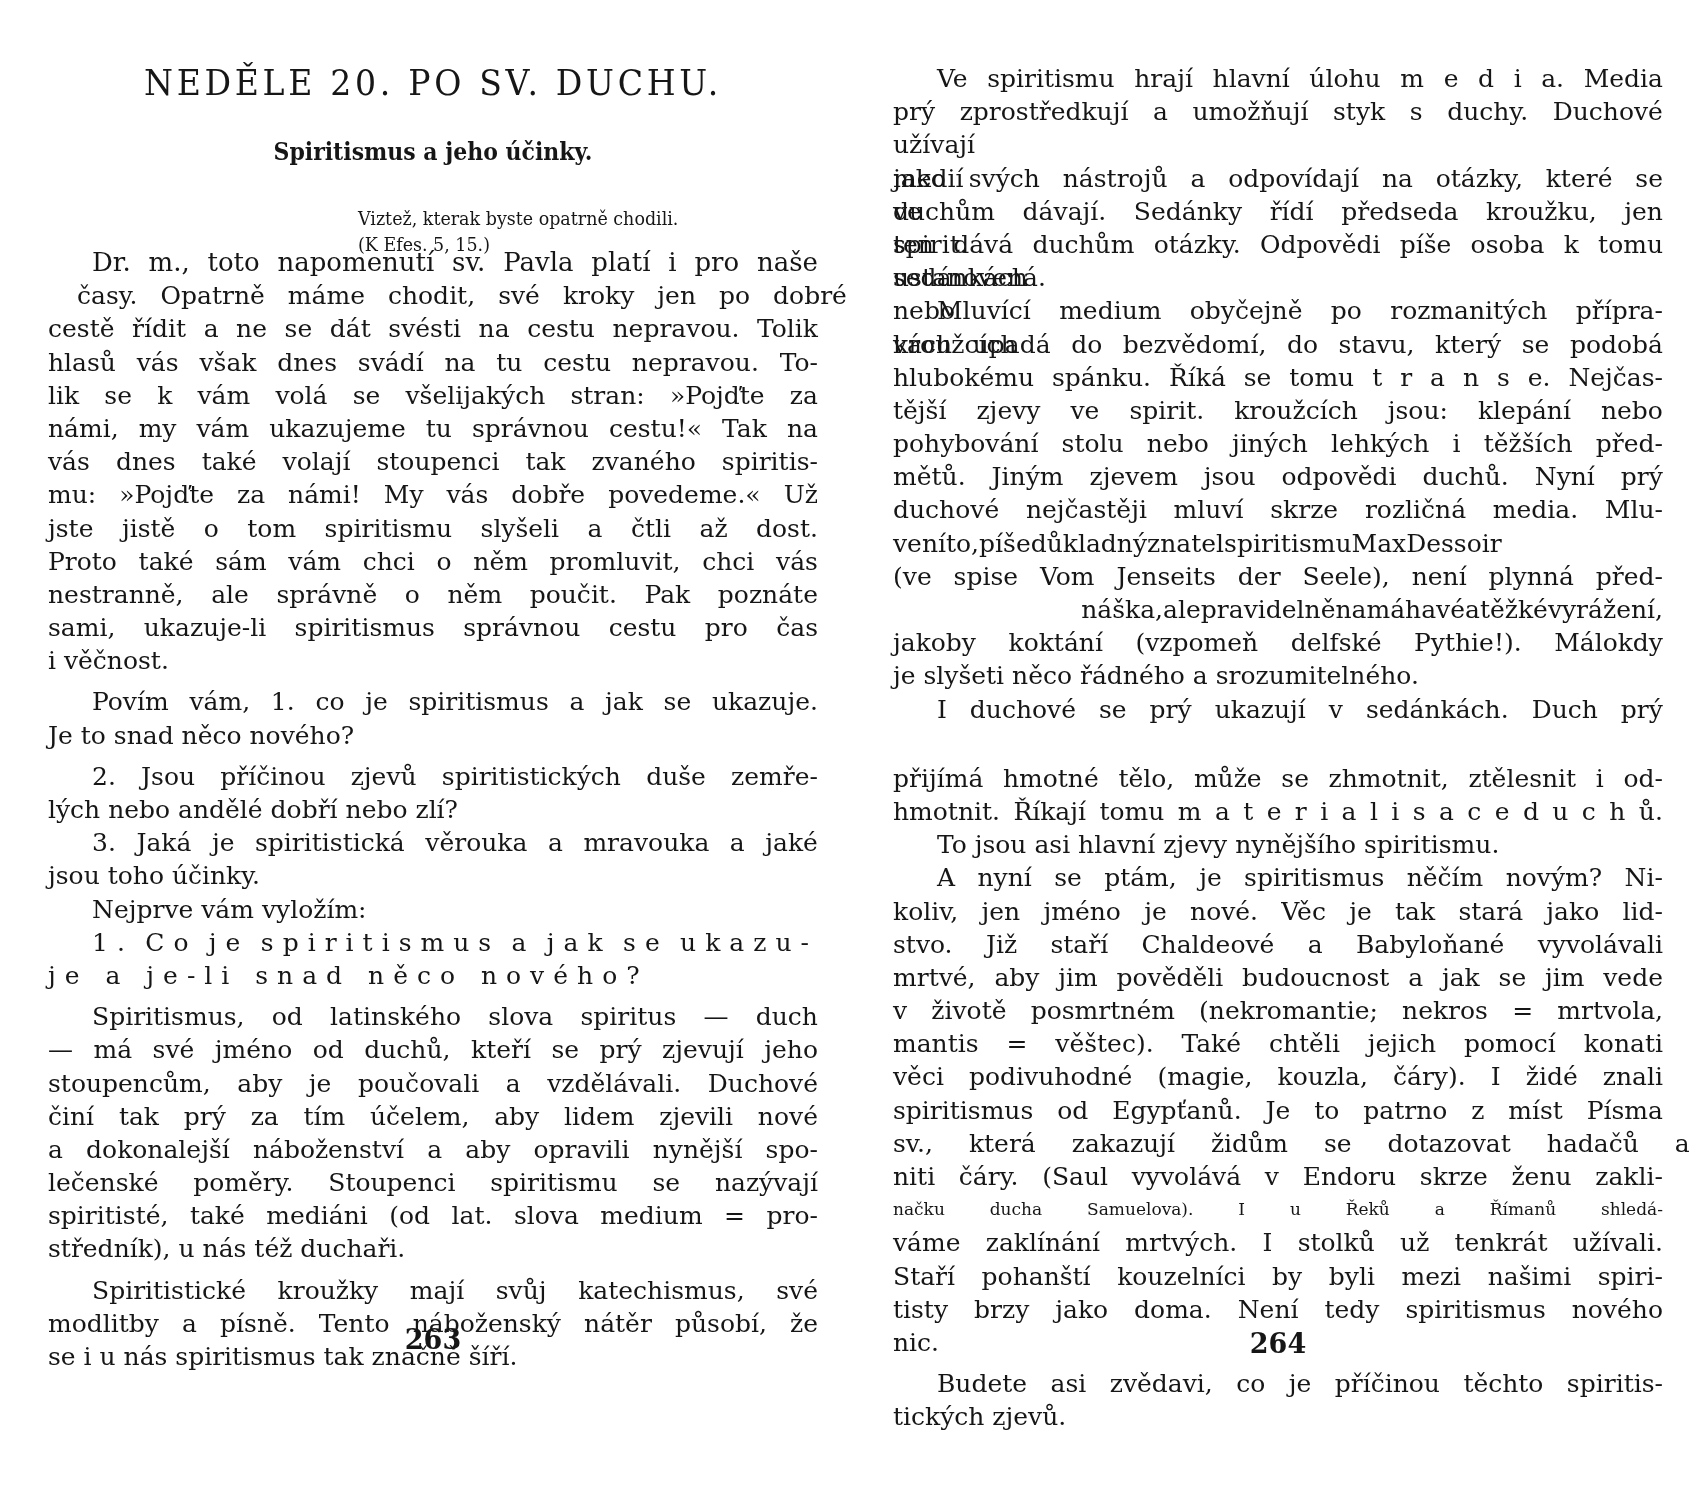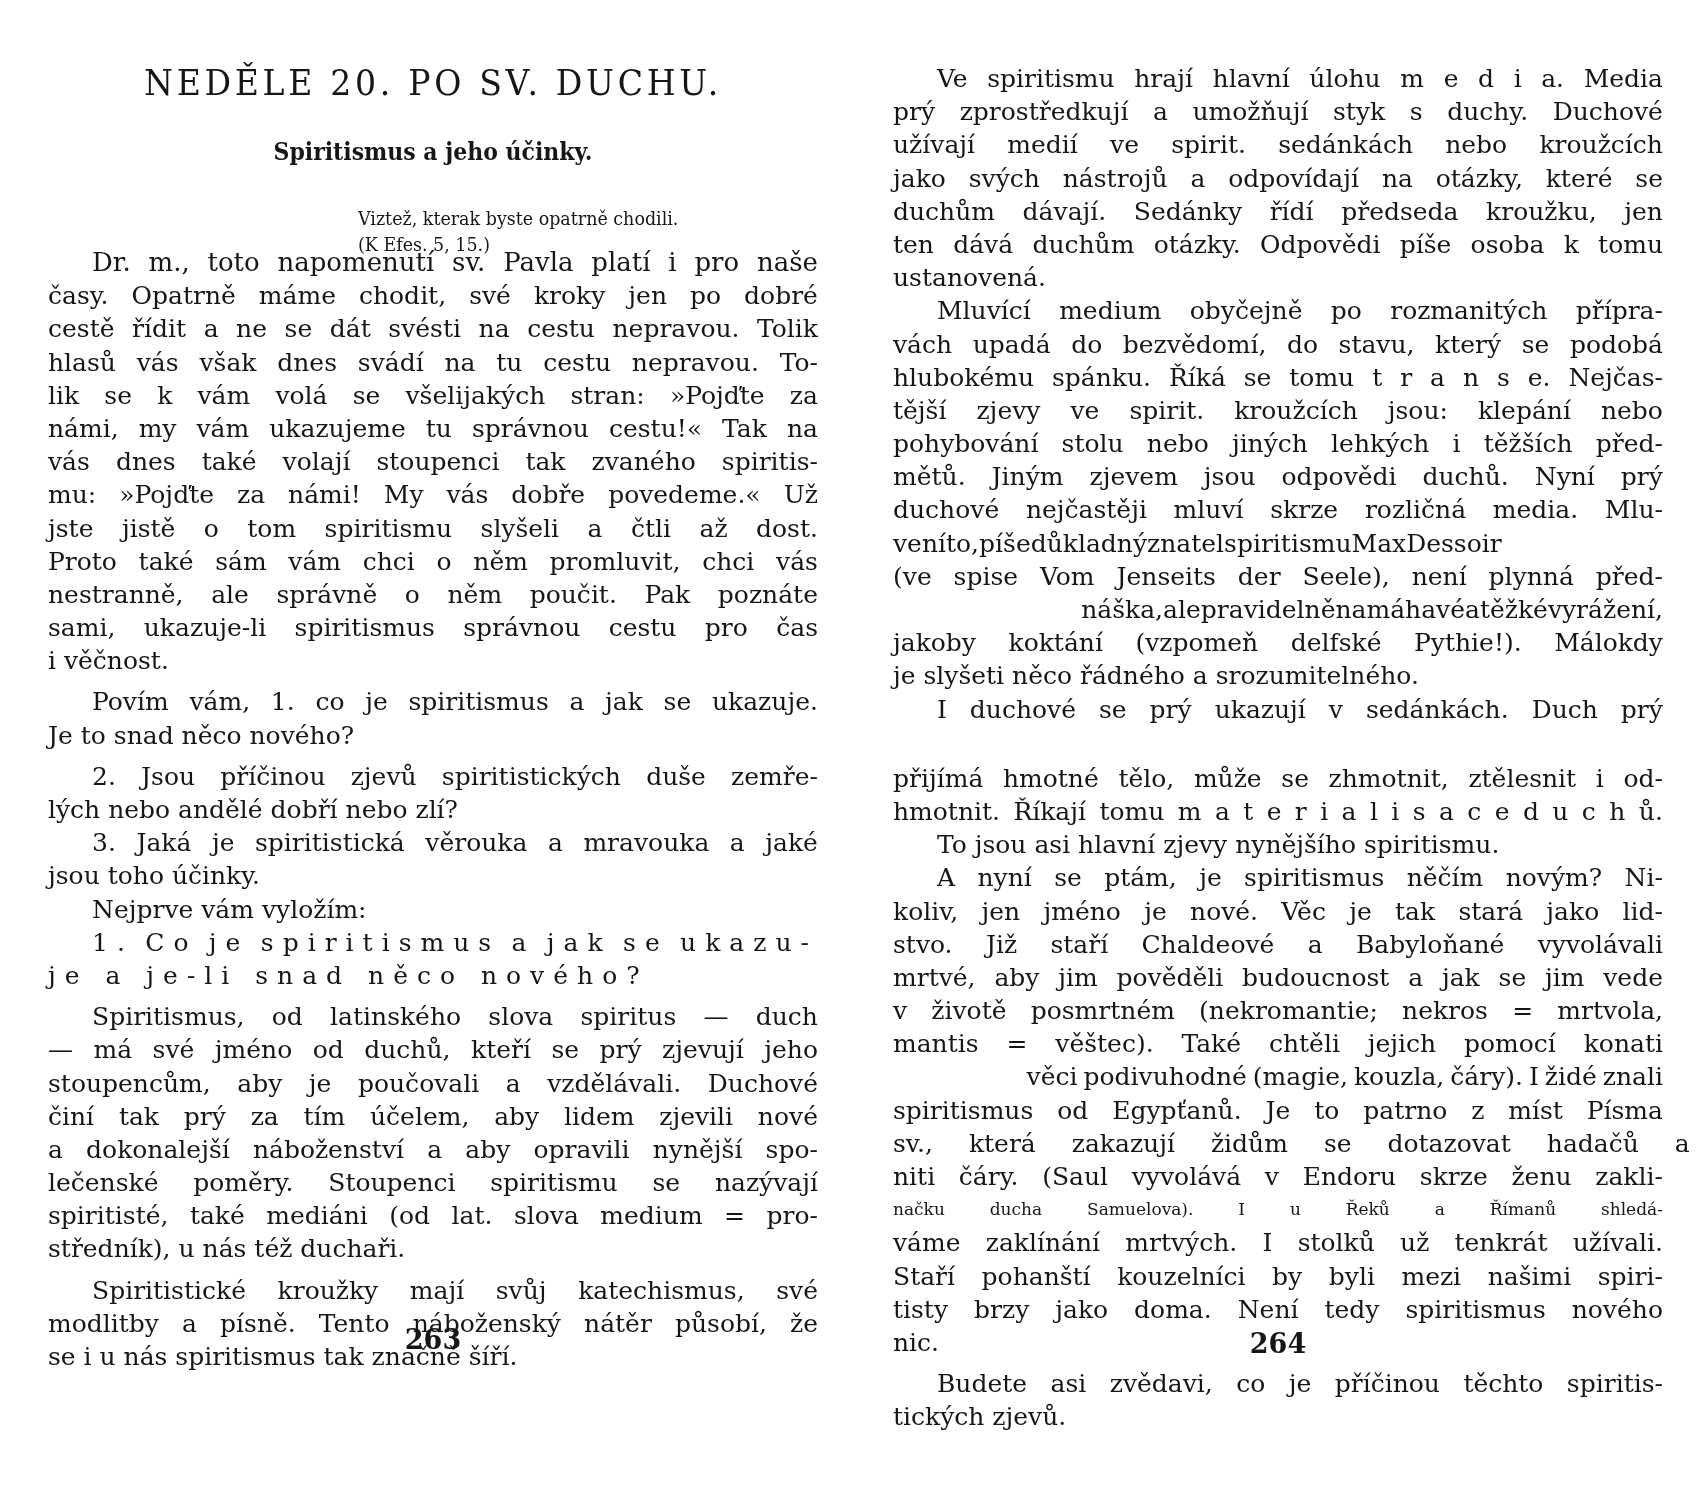--- a/index.html
+++ b/index.html
@@ -39,21 +39,21 @@
         <span>m.,</span>
         <span>toto</span>
         <span>napomenutí</span>
         <span>sv.</span>
         <span>Pavla</span>
         <span>platí</span>
         <span>i</span>
         <span>pro</span>
         <span>naše</span>
       </div>
-      <div class="line" style="display: flex; justify-content: space-between; font-size: 25px; transform: scaleX(1);">
+      <div class="line" style="display: flex; justify-content: space-between; font-size: 25px; transform: scaleX(1); margin-left: 29px;">
         <span>časy.</span>
         <span>Opatrně</span>
         <span>máme</span>
         <span>chodit,</span>
         <span>své</span>
         <span>kroky</span>
         <span>jen</span>
         <span>po</span>
         <span>dobré</span>
       </div>
@@ -335,21 +335,21 @@
       <div class="line" style="display: flex; justify-content: space-between; font-size: 25px; transform: scaleX(1);">
         <span>prý</span>
         <span>zprostředkují</span>
         <span>a</span>
         <span>umožňují</span>
         <span>styk</span>
         <span>s</span>
         <span>duchy.</span>
         <span>Duchové</span>
       </div>
-      <div class="line" style="display: flex; justify-content: space-between; font-size: 25px; transform: scaleX(1);">
+      <div class="line" style="display: flex; justify-content: space-between; font-size: 25px; transform: scaleX(1); flex-direction: column;">
         <span>užívají</span>
         <span>medií</span>
         <span>ve</span>
         <span>spirit.</span>
         <span>sedánkách</span>
         <span>nebo</span>
         <span>kroužcích</span>
       </div>
       <div class="line" style="display: flex; justify-content: space-between; font-size: 25px; transform: scaleX(1);">
         <span>jako</span>
@@ -597,21 +597,21 @@
       <div class="line" style="display: flex; justify-content: space-between; font-size: 25px; transform: scaleX(1);">
         <span>mantis</span>
         <span>=</span>
         <span>věštec).</span>
         <span>Také</span>
         <span>chtěli</span>
         <span>jejich</span>
         <span>pomocí</span>
         <span>konati</span>
       </div>
-      <div class="line" style="display: flex; justify-content: flex-end; font-size: 25px; transform: scaleX(1); gap: 6px;">
+      <div class="line" style="display: flex; justify-content: space-between; font-size: 25px; transform: scaleX(1); gap: 6px;">
         <span>věci</span>
         <span>podivuhodné</span>
         <span>(magie,</span>
         <span>kouzla,</span>
         <span>čáry).</span>
         <span>I</span>
         <span>židé</span>
         <span>znali</span>
       </div>
       <div class="line" style="display: flex; justify-content: space-between; font-size: 25px; transform: scaleX(1);">

